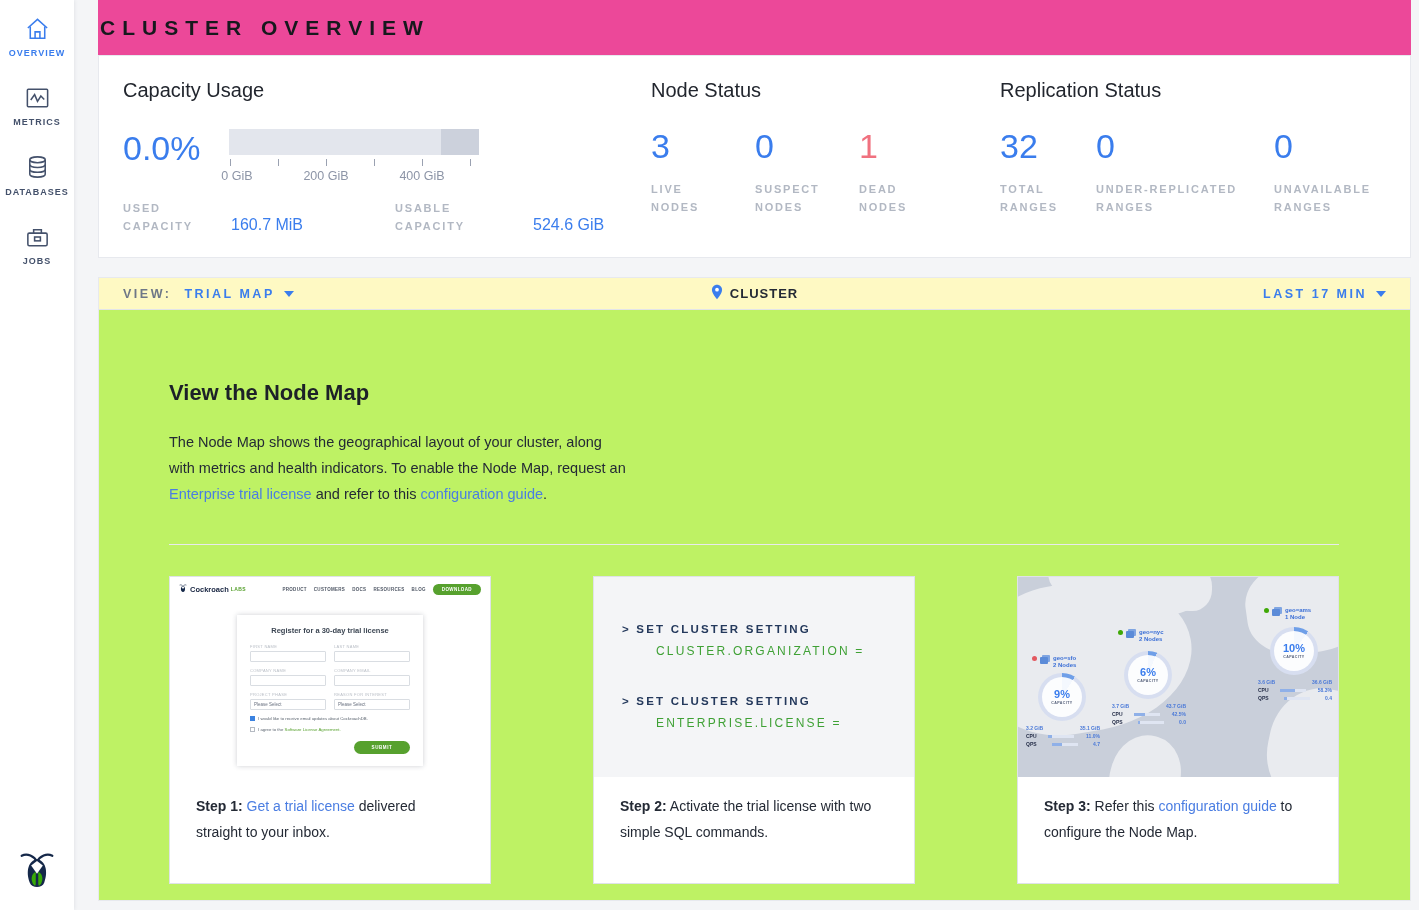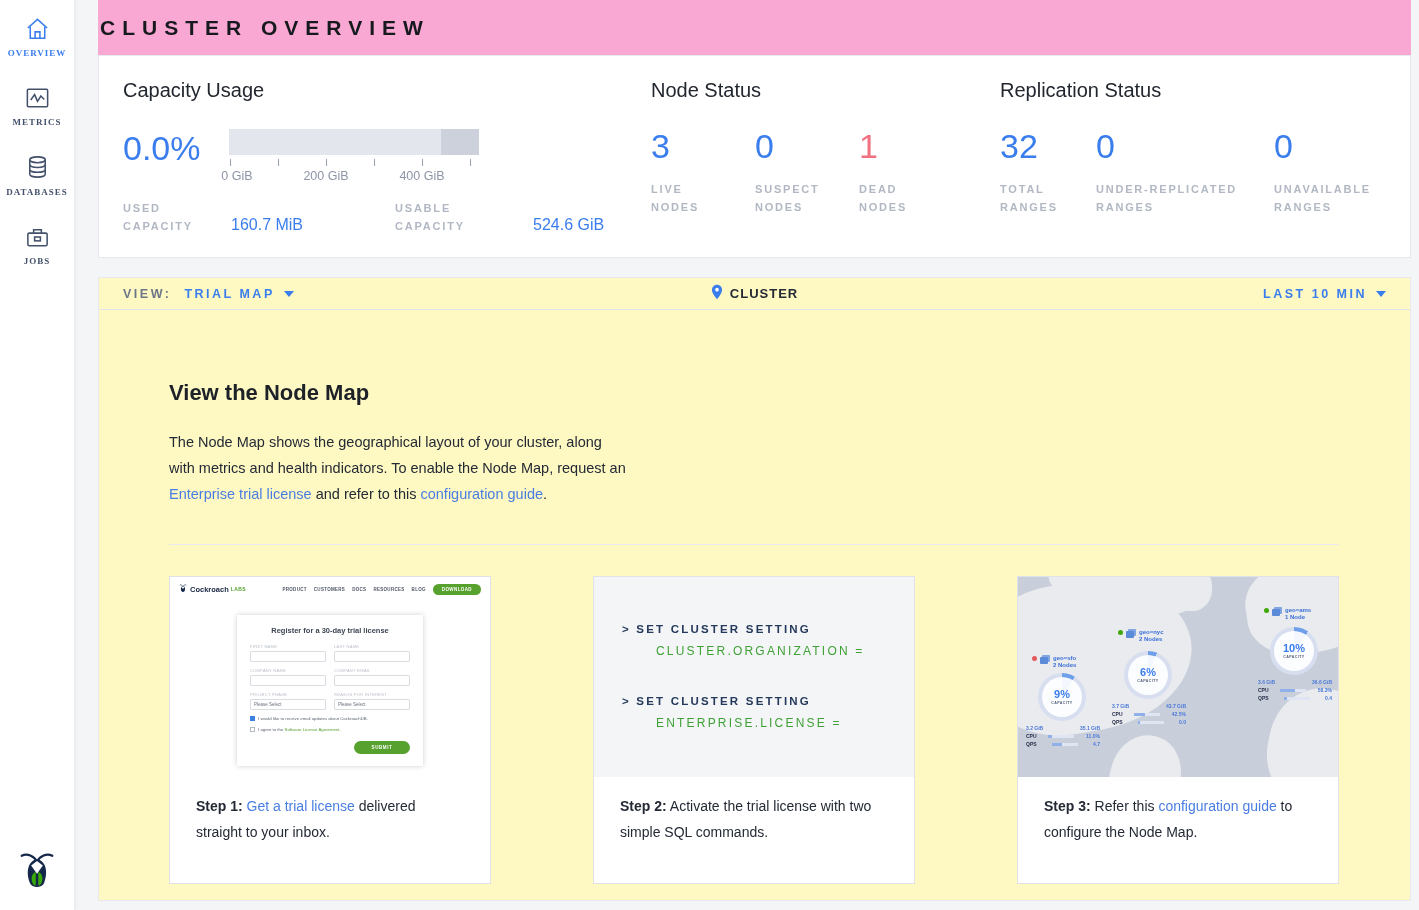--- a/index.html
+++ b/index.html
@@ -10,25 +10,25 @@
     background:#f4f5f7; display:flex;
   }
   
   .sidebar {
     width:74px; background:#fff; position:relative; z-index:3;
     box-shadow:0 0 4px rgba(40,50,70,.12); flex:0 0 74px;
   }
   .nav-item { padding:16px 0 11px; text-align:center; color:#44516b; cursor:pointer; }
   .nav-item.active { color:#3a7ded; }
   .nav-item svg { display:block; margin:0 auto; }
-  .nav-label { font-size:9px; font-weight:700; letter-spacing:1px; margin-top:6px;font-family:Liberation Serif, serif; }
+  .nav-label { font-size:9px; font-weight:700; letter-spacing:1px; margin-top:6px; }
   .sidebar-logo { position:absolute; bottom:12px; left:0; right:0; text-align:center; }
   
   .main { flex:1; padding:0 8px 0 24px; position:relative; }
-  .page-header { background:#f9a8d4; height:55px; display:flex; align-items:center; padding-left:2px; }
+  .page-header { background:#ec4899; height:55px; display:flex; align-items:center; padding-left:2px; }
   .page-title { font-size:21px; font-weight:600; letter-spacing:7px; color:#16191d; }
   
   .overview-card {
     background:#fff; border:1px solid #e7e9ee; height:203px;
     display:flex; padding:23px 24px 0 24px;
   }
   .section-title { font-size:20px; color:#22262e; font-weight:400; margin:0 0 27px; }
   .cap-section { width:528px; flex:0 0 528px; }
   .cap-row1 { display:flex; }
   .cap-pct { font-size:34px; color:#3a7ded; width:106px; line-height:34px; margin-top:2px; }
@@ -65,21 +65,21 @@
   }
   .view-label { font-size:12.5px; letter-spacing:2.5px; font-weight:600; color:#6e7787; }
   .view-value { font-size:12.5px; letter-spacing:2.5px; font-weight:700; color:#3a7ded; margin-left:13px; cursor:pointer; }
   .caret { display:inline-block; width:0; height:0; border-left:5px solid transparent; border-right:5px solid transparent; border-top:6px solid #3a7ded; margin-left:9px; vertical-align:1px; }
   .view-center { position:absolute; left:0; right:0; text-align:center; pointer-events:none; }
   .view-center .inner { display:inline-flex; align-items:center; pointer-events:auto; }
   .scope-label { font-size:13px; letter-spacing:1px; font-weight:600; color:#242a35; margin-left:7px; }
   .time-range { margin-left:auto; font-size:12.5px; letter-spacing:2.5px; font-weight:700; color:#3a7ded; cursor:pointer; }
   
   .content-card {
-    background:#fef9c3; border:1px solid #e7e9ee; border-top:none;
+    background:#bef264; border:1px solid #e7e9ee; border-top:none;
     height:591px; padding:70px 71px 0 70px;
   }
   .intro-row { display:flex; justify-content:space-between; }
   .nodemap-title { font-size:22px; font-weight:600; color:#1d2128; margin:0 0 23px; }
   .nodemap-desc { width:462px; font-size:14.5px; line-height:26px; color:#242a35; }
   a.blue-link, .blue-link { color:#4a7de2; text-decoration:none; cursor:pointer; }
   .trial-btn {
     background:#fff; border:1px solid #ccd4e4; border-radius:4px; height:41px;
     font-family:"Liberation Sans",sans-serif;
     padding:0 29px; font-size:13px; letter-spacing:2px; font-weight:600; color:#3a7ded; cursor:pointer;
@@ -299,21 +299,21 @@
         <span>
           <svg width="12" height="16" viewBox="0 0 14 19">
             <path d="M7 1 C3.7 1 1 3.7 1 7 C1 11.5 7 18 7 18 S13 11.5 13 7 C13 3.7 10.3 1 7 1 Z" fill="#3a7ded"></path>
             <circle cx="7" cy="6.8" r="2.2" fill="#fff"></circle>
           </svg>
         </span>
         <span class="scope-label">CLUSTER</span>
       </span>
     </span>
     <span class="time-range">
-      <span>LAST 10 MIN</span><span class="caret"></span>
+      <span>LAST 17 MIN</span><span class="caret"></span>
     </span>
   </div>
 
   <div class="content-card">
     <div class="intro-row">
       <div>
         <h2 class="nodemap-title">View the Node Map</h2>
         <div class="nodemap-desc">
           <span>The Node Map shows the geographical layout of your cluster, along with metrics and health indicators. To enable the Node Map, request an </span><a class="blue-link">Enterprise trial license</a><span> and refer to this </span><a class="blue-link">configuration guide</a><span>.</span>
         </div>

